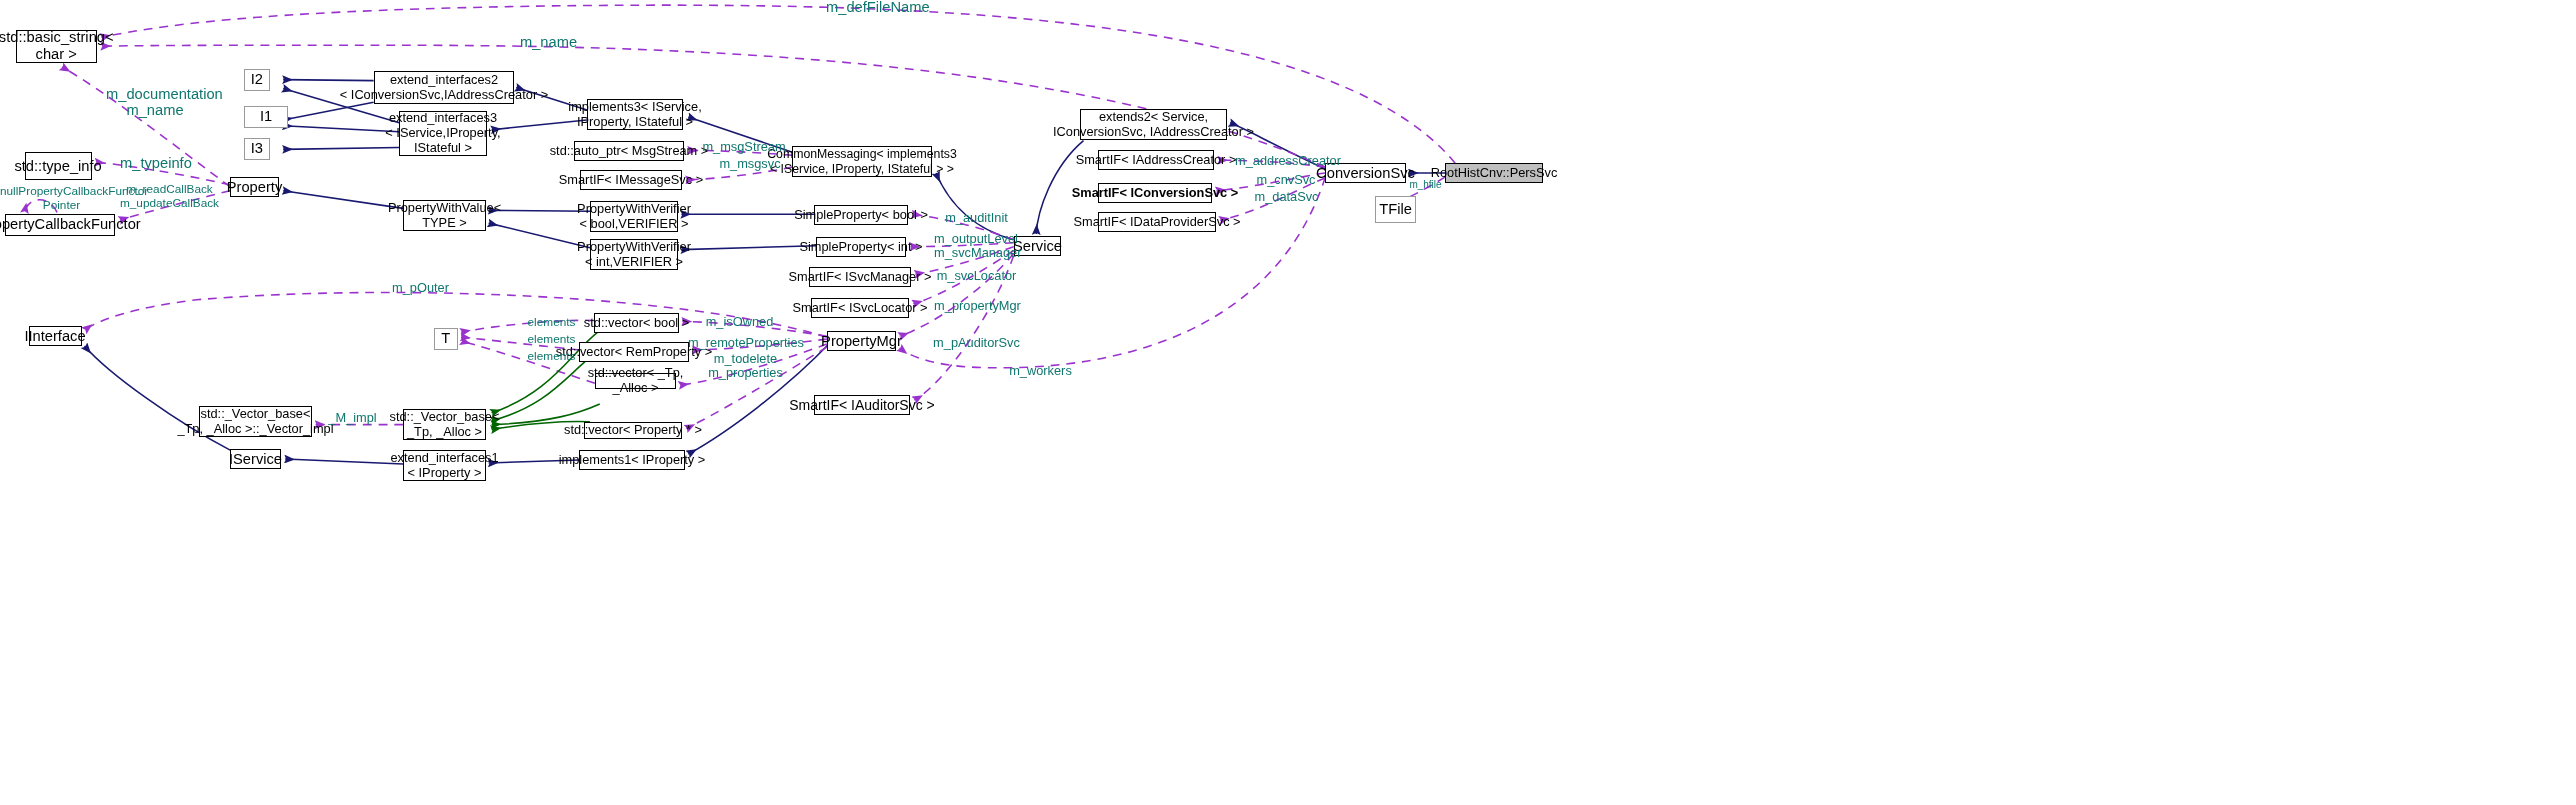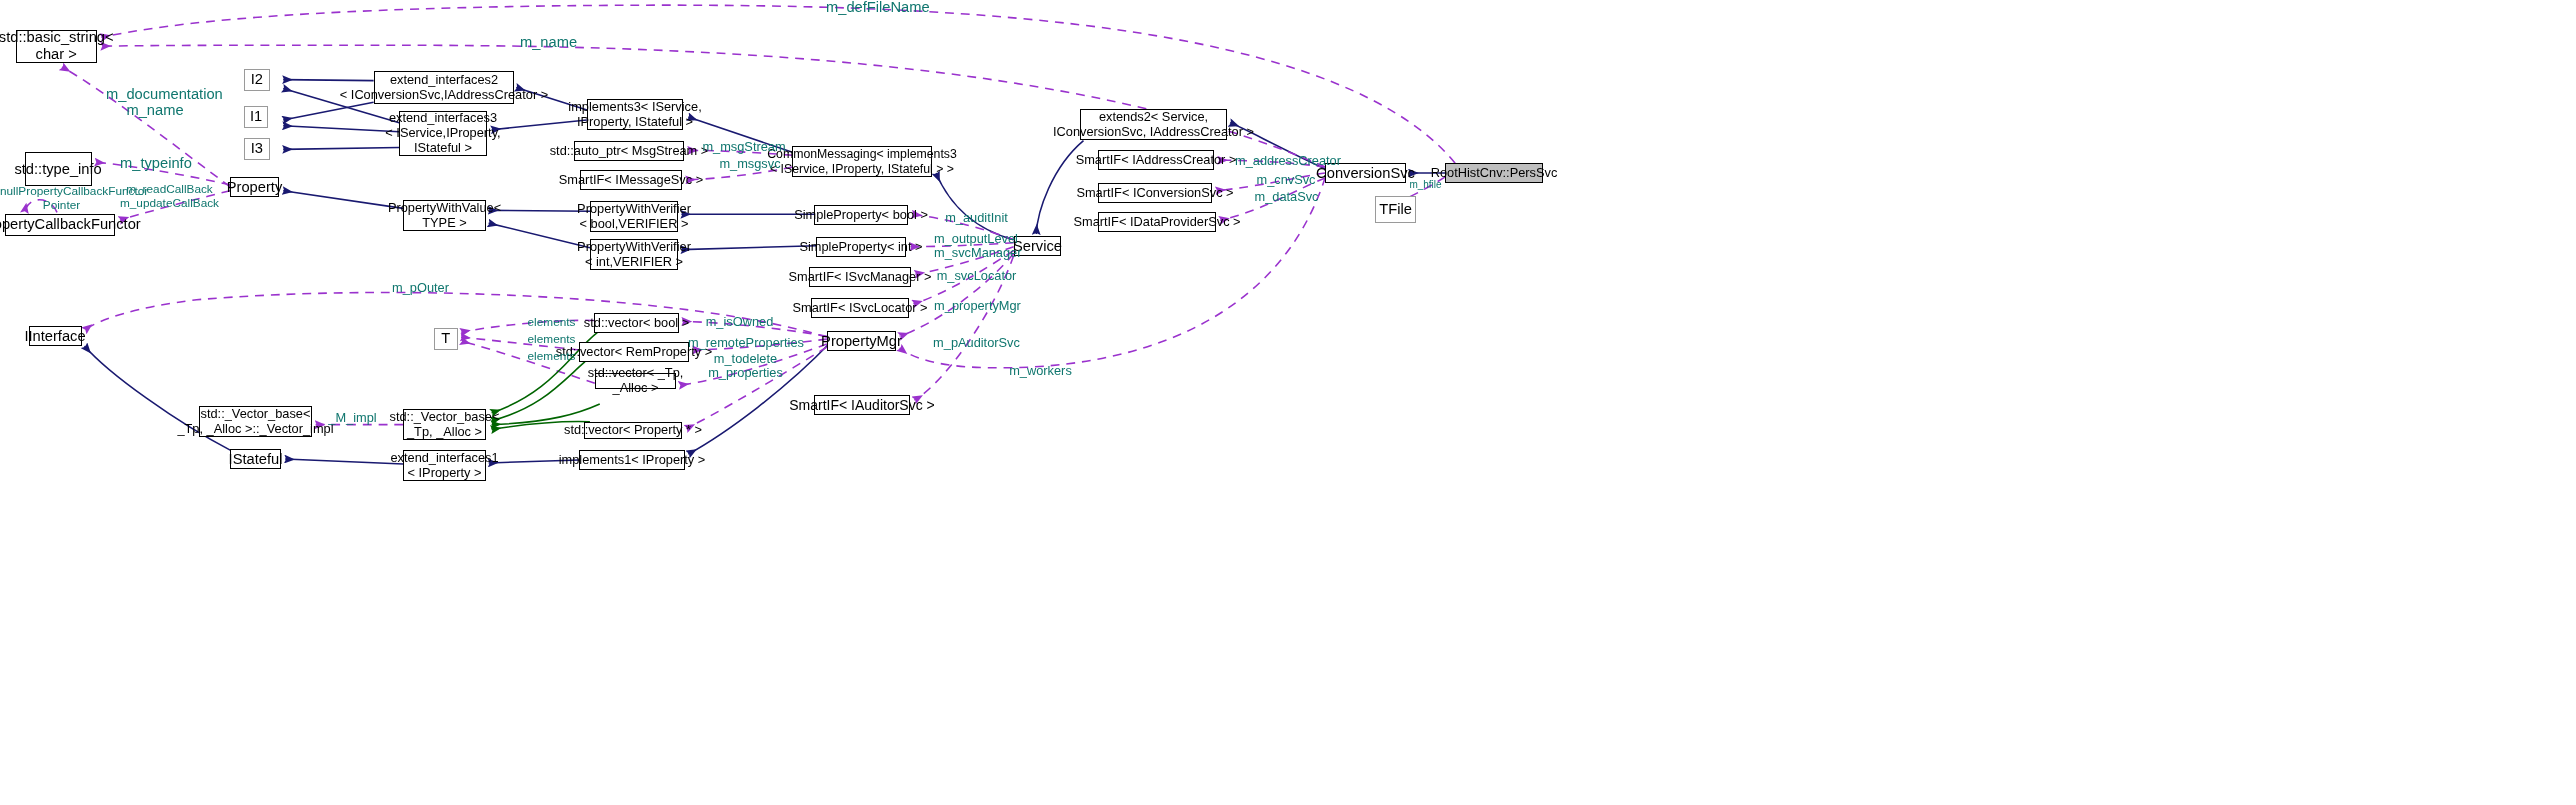--- a/index.html
+++ b/index.html
@@ -170,28 +170,28 @@
       <path d="M595,368 C570,390 550,415 500,428"></path>
 
       <path d="M610,411 C590,420 560,430 500,432"></path>
 
       <path d="M600,429 C570,428 530,432 500,437"></path>
     </g>
   </svg>
 
   <div class="node" style="left:15.7px;top:29.5px;width:81px;height:33px;text-align:center;">std::basic_string&lt;
 char &gt;</div>
-  <div class="node" style="left:24.6px;top:152px;width:67px;height:34px;">std::type_info</div>
+  <div class="node" style="left:24.6px;top:152px;width:67px;height:28px;">std::type_info</div>
   <div class="node" style="left:4.9px;top:214px;width:110px;height:21.6px;">PropertyCallbackFunctor</div>
   <div class="node" style="left:28.5px;top:326px;width:53px;height:19.7px;">IInterface</div>
   <div class="node" style="left:199px;top:406px;width:113px;height:31px;font-size:12.8px;line-height:14.7px;">std::_Vector_base&lt;
 _Tp, _Alloc &gt;::_Vector_impl</div>
-  <div class="node" style="left:230px;top:449px;width:51px;height:19.7px;">IStateful</div>
+  <div class="node" style="left:230px;top:449px;width:51px;height:19.7px;">IService</div>
   <div class="node gray-border" style="left:244px;top:69px;width:25.6px;height:21.6px;">I2</div>
-  <div class="node gray-border" style="left:244px;top:106px;width:24px;height:21.6px;">I1</div>
+  <div class="node gray-border" style="left:244px;top:106px;width:44px;height:21.6px;">I1</div>
   <div class="node gray-border" style="left:244px;top:138px;width:25.6px;height:21.6px;">I3</div>
   <div class="node" style="left:230px;top:177px;width:49px;height:19.7px;">Property</div>
   <div class="node gray-border" style="left:434px;top:328px;width:23.6px;height:21.6px;">T</div>
   <div class="node" style="left:374px;top:71px;width:140px;height:33px;font-size:12.8px;line-height:14.7px;">extend_interfaces2
 &lt; IConversionSvc,IAddressCreator &gt;</div>
   <div class="node" style="left:399px;top:111px;width:88px;height:45px;font-size:12.8px;line-height:14.7px;">extend_interfaces3
 &lt; IService,IProperty,
 IStateful &gt;</div>
   <div class="node" style="left:403px;top:200px;width:83px;height:31px;font-size:12.8px;line-height:14.7px;">PropertyWithValue&lt;
 TYPE &gt;</div>
@@ -218,21 +218,21 @@
   <div class="node" style="left:814px;top:205px;width:94px;height:19.7px;font-size:12.8px;">SimpleProperty&lt; bool &gt;</div>
   <div class="node" style="left:816px;top:237px;width:90px;height:19.7px;font-size:12.8px;">SimpleProperty&lt; int &gt;</div>
   <div class="node" style="left:809px;top:267px;width:102px;height:19.7px;font-size:12.8px;">SmartIF&lt; ISvcManager &gt;</div>
   <div class="node" style="left:811px;top:298px;width:98px;height:19.7px;font-size:12.8px;">SmartIF&lt; ISvcLocator &gt;</div>
   <div class="node" style="left:827px;top:331px;width:69px;height:19.7px;">PropertyMgr</div>
   <div class="node" style="left:814px;top:395px;width:96px;height:19.7px;font-size:14px;">SmartIF&lt; IAuditorSvc &gt;</div>
   <div class="node" style="left:1014px;top:236px;width:47px;height:19.7px;">Service</div>
   <div class="node" style="left:1080px;top:109px;width:147px;height:31px;font-size:12.8px;line-height:14.7px;">extends2&lt; Service,
 IConversionSvc, IAddressCreator &gt;</div>
   <div class="node" style="left:1098px;top:150px;width:116px;height:19.7px;font-size:12.8px;">SmartIF&lt; IAddressCreator &gt;</div>
-  <div class="node" style="left:1098px;top:183px;width:114px;height:19.7px;font-size:12.8px;">SmartIF&lt; IConversionSvc &gt;</div>
+  <div class="node" style="left:1098px;top:183px;width:114px;height:19.7px;font-size:12.8px;font-weight:bold;">SmartIF&lt; IConversionSvc &gt;</div>
   <div class="node" style="left:1098px;top:212px;width:118px;height:19.7px;font-size:12.8px;">SmartIF&lt; IDataProviderSvc &gt;</div>
   <div class="node" style="left:1325px;top:163px;width:81px;height:19.7px;">ConversionSvc</div>
   <div class="node gray-border" style="left:1375px;top:196px;width:41px;height:27px;">TFile</div>
   <div class="node highlight" style="left:1445px;top:163px;width:98px;height:19.7px;font-size:12.8px;">RootHistCnv::PersSvc</div>
 
   <div class="edge-label" style="left:826px;top:0px;width:98px;">m_defFileName</div>
   <div class="edge-label" style="left:519px;top:35px;width:59px;">m_name</div>
   <div class="edge-label" style="left:106px;top:87px;width:98px;">m_documentation
 m_name</div>
   <div class="edge-label" style="left:120px;top:156px;width:69px;">m_typeinfo</div>

